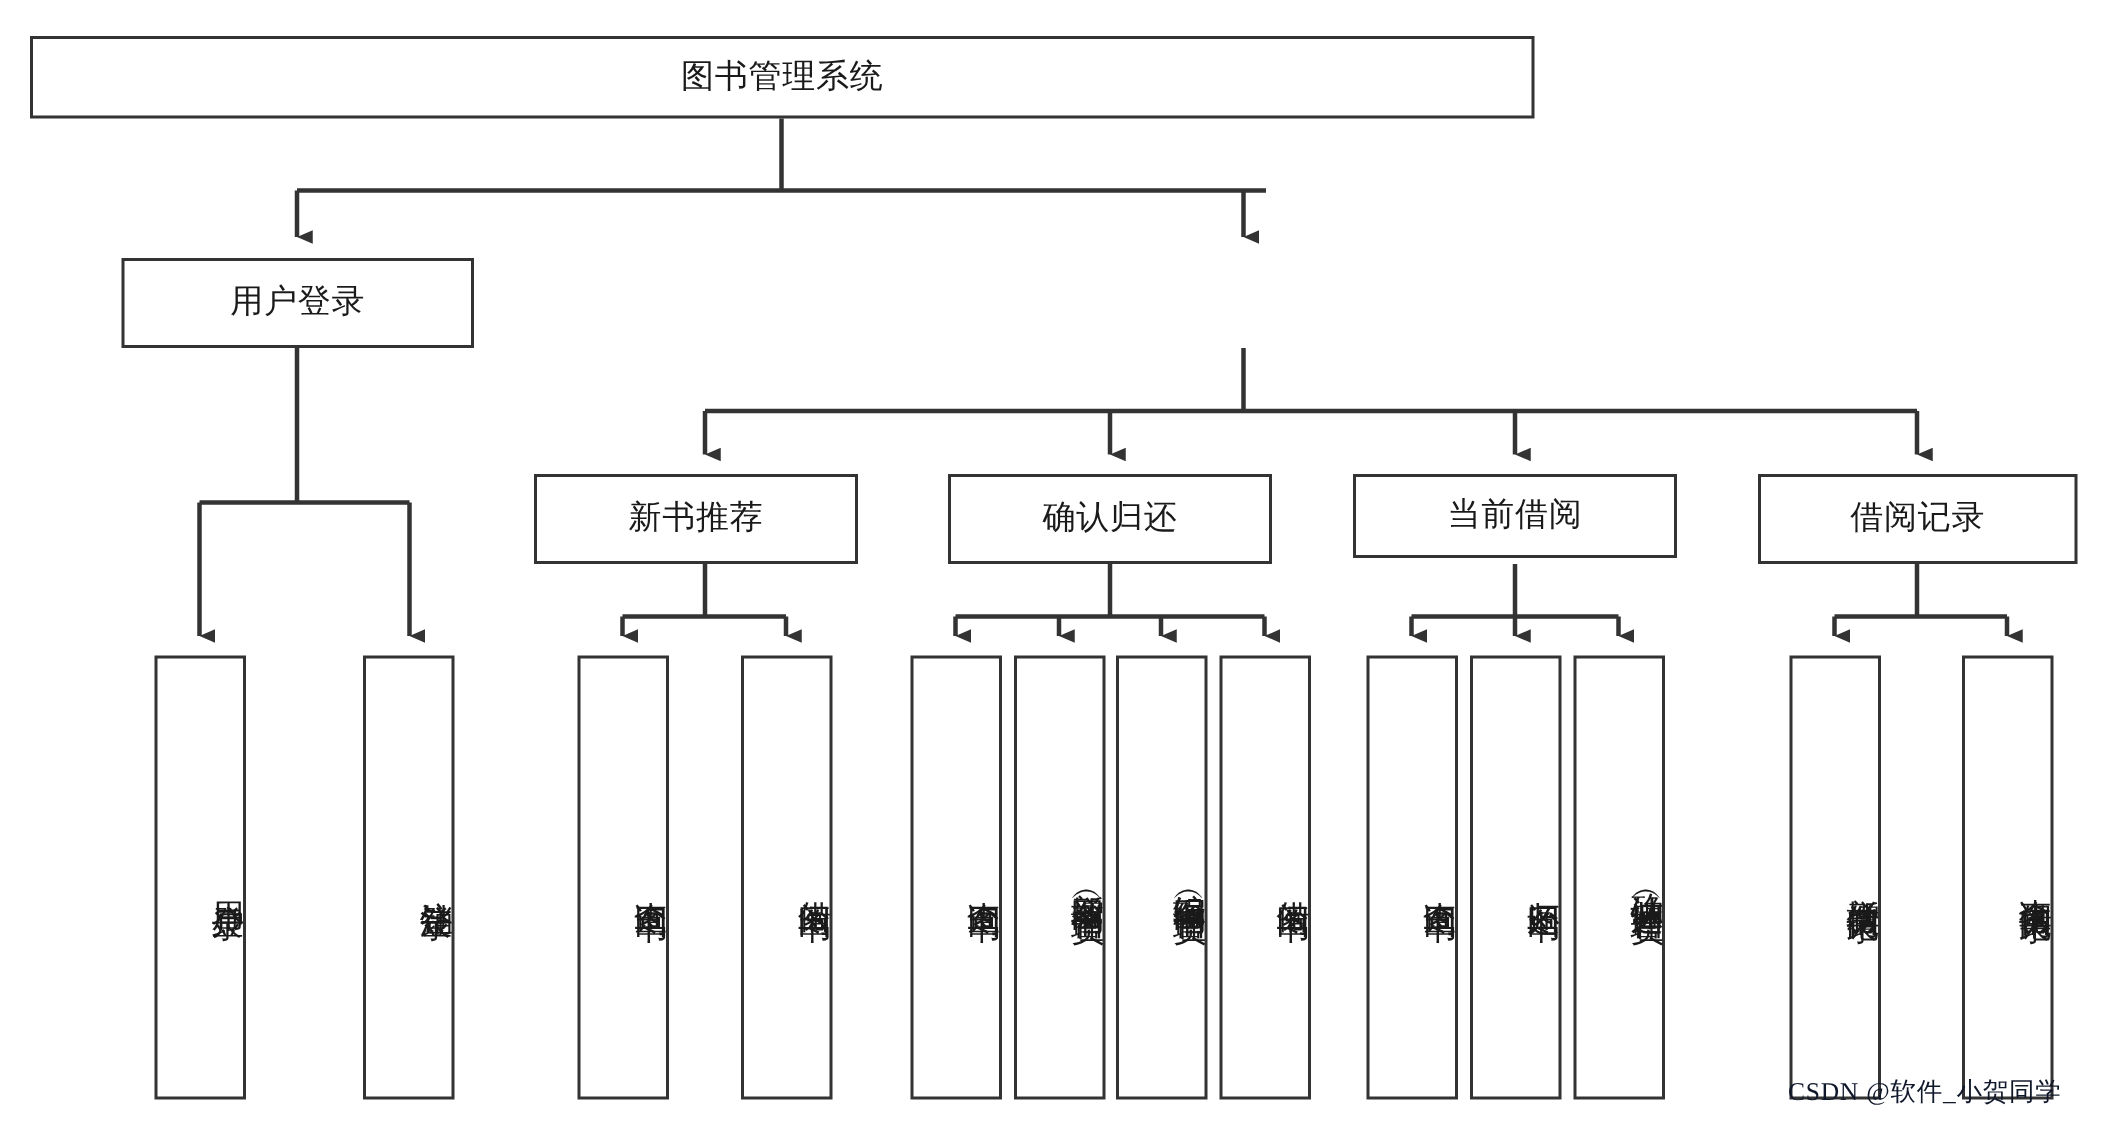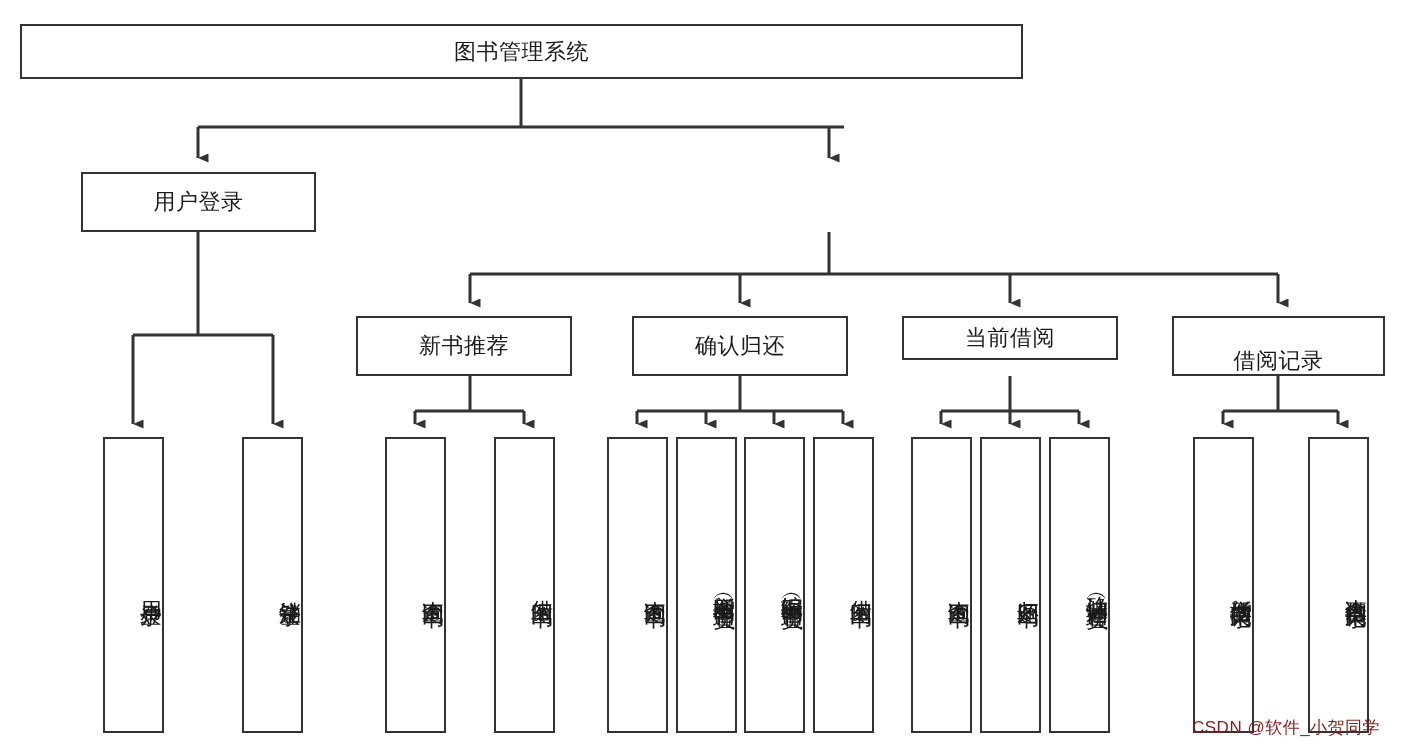--- a/index.html
+++ b/index.html
@@ -54,23 +54,23 @@
     font-size: 22px;
     letter-spacing: 2px;
     line-height: 1.0;
     padding-top: 4px;
   }
   .leaf-top {
     align-items: flex-start;
   }
   .watermark {
     position: absolute;
-    font-family: Liberation Sans, sans-serif;
+    font-family: Liberation Serif, serif;
     font-size: 17px;
-    color: #7f1d1d;
+    color: #0f172a;
     white-space: nowrap;
     letter-spacing: 0.5px;
   }
 </style>
 </head>
 <body>
 
 <div id="diagram-root">
 
   <svg class="canvas" viewBox="0 0 1405 747" xmlns="http://www.w3.org/2000/svg">
@@ -133,25 +133,25 @@
 
 
   <div class="node-box horiz" style="left:356px; top:316px; width:216px; height:60px;">
     <span class="node-label">新书推荐</span>
   </div>
 
   <div class="node-box horiz" style="left:632px; top:316px; width:216px; height:60px;">
     <span class="node-label">确认归还</span>
   </div>
 
-  <div class="node-box horiz" style="left:902px; top:316px; width:216px; height:44px;">
+  <div class="node-box horiz" style="left:902px; top:316px; width:216px; height:56px;">
     <span class="node-label">当前借阅</span>
   </div>
 
-  <div class="node-box horiz" style="left:1172px; top:316px; width:213px; height:60px;align-items:flex-end;">
+  <div class="node-box horiz" style="left:1172px; top:316px; width:213px; height:60px;">
     <span class="node-label">借阅记录</span>
   </div>
 
   <div class="node-box vert leaf-top" style="left:103px; top:437px; width:61px; height:296px;">
     <span class="node-label">用户登录</span>
   </div>
 
   <div class="node-box vert leaf-top" style="left:242px; top:437px; width:61px; height:296px;">
     <span class="node-label">注销登录</span>
   </div>

